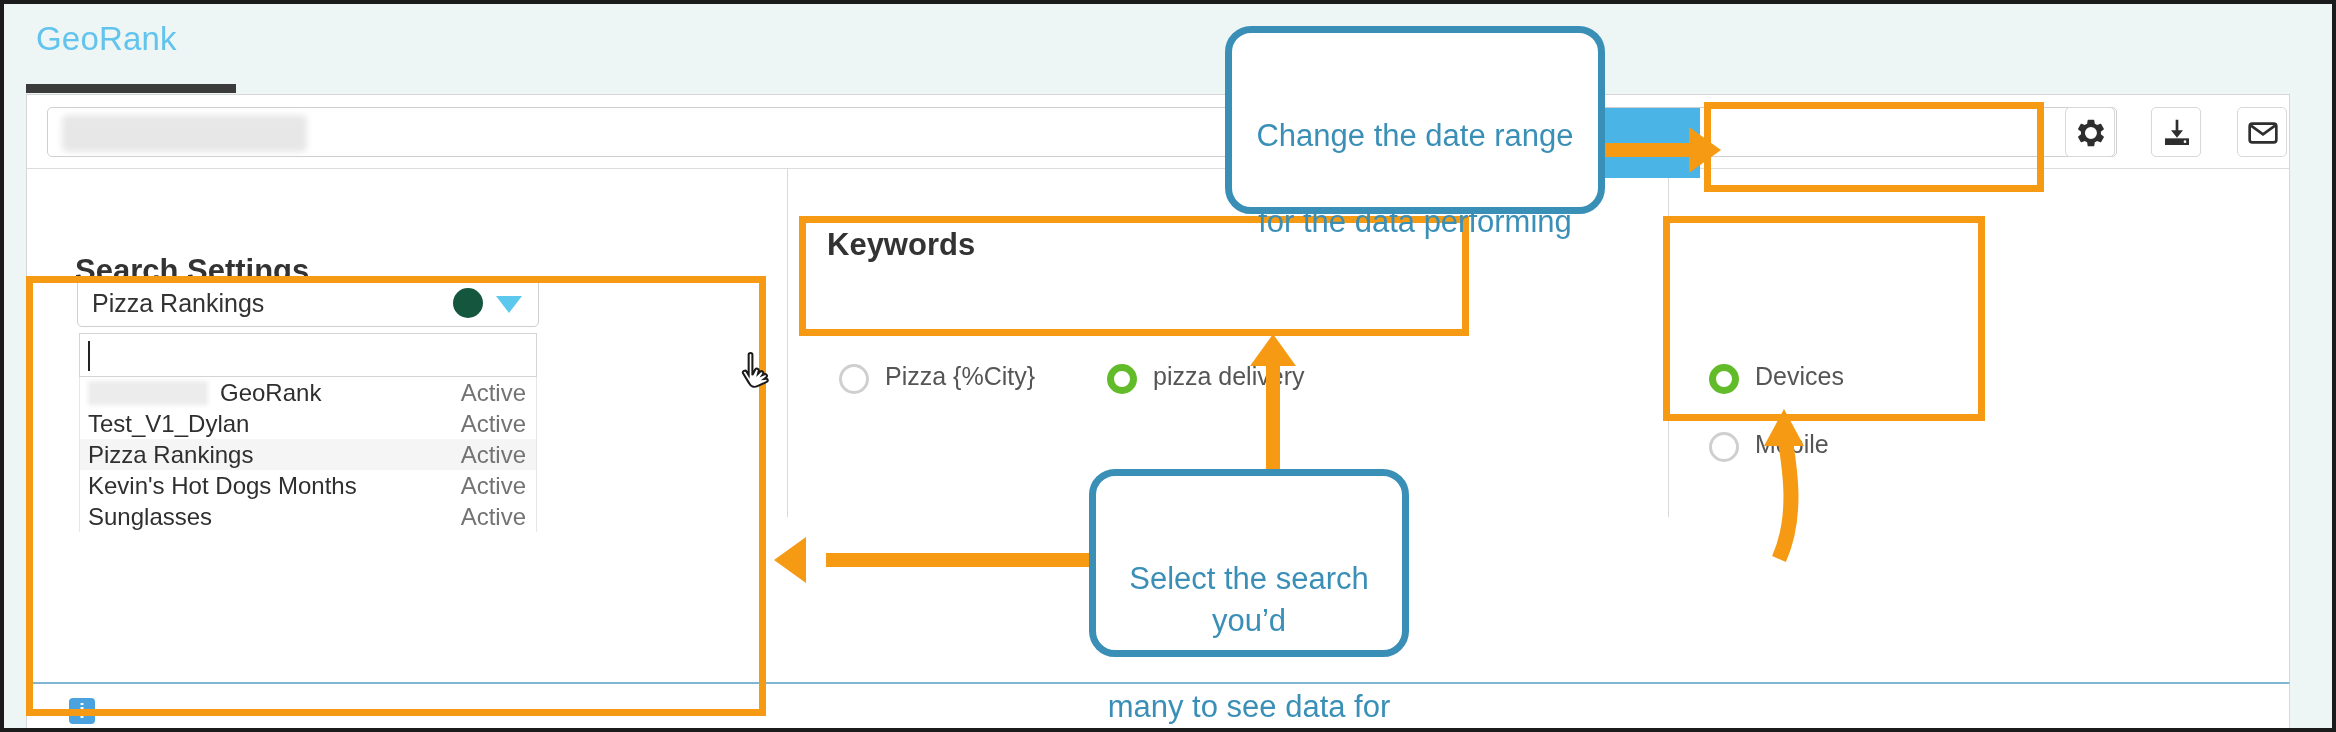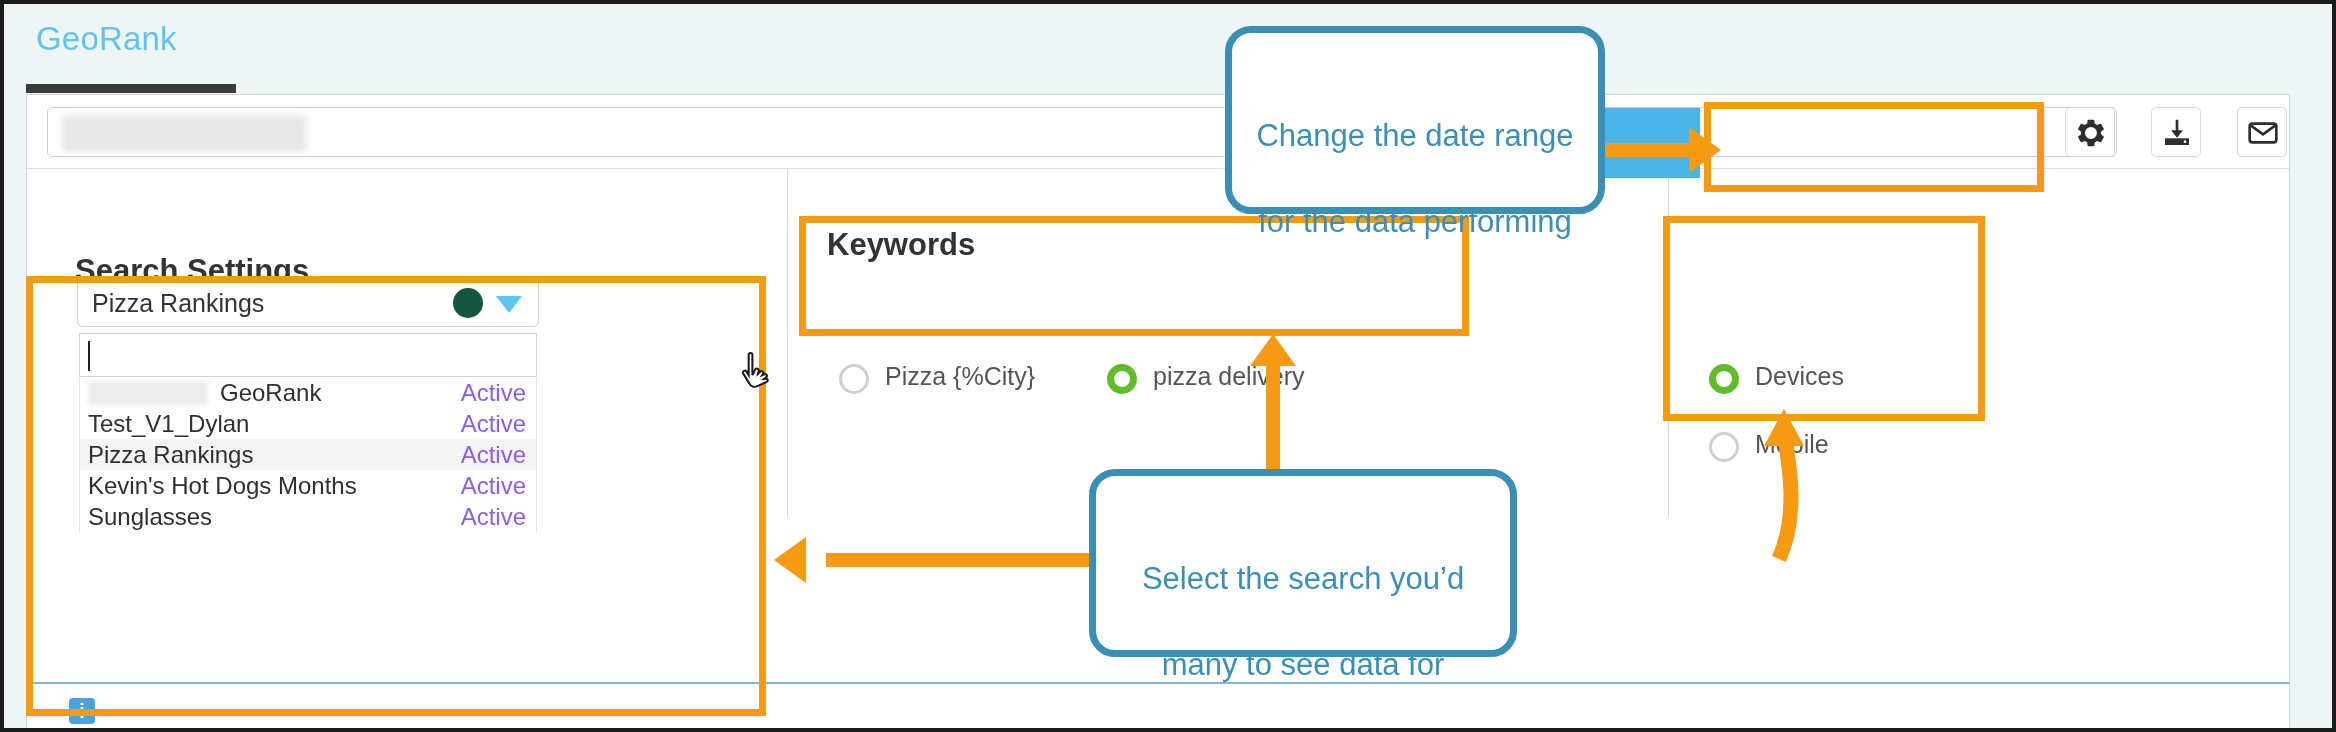--- a/index.html
+++ b/index.html
@@ -155,21 +155,21 @@
     height: 31px;
     padding: 4px 10px 0 8px;
     font-size: 24px;
     color: #2f2f2f;
     box-sizing: border-box;
   }
   .opt-row.alt { background: #f5f5f5; }
   .opt-name { position: absolute; left: 8px; top: 2px; }
   .opt-status {
     position: absolute; right: 10px; top: 2px;
-    color: #8b5cf6;
+    color: #737373;
     text-align: center;
   }
   .opt-blur {
     position: absolute;
     left: 8px; top: 4px;
     width: 120px; height: 24px;
     background: #ececec;
     filter: blur(2px);
   }
   .opt-name.indent { left: 140px; }
@@ -270,21 +270,21 @@
     font-size: 31px;
     line-height: 1.35;
   }
   #bubble-daterange {
     left: 1221px; top: 22px;
     width: 380px; height: 188px;
     padding-top: 38px;
   }
   #bubble-select {
     left: 1085px; top: 465px;
-    width: 428px; height: 188px;
+    width: 320px; height: 188px;
     padding-top: 38px;
   }
   .bubble span { display: block; margin-top: 44px; }
 
   .arrow { position: absolute; background: #f59a12; }
   
   #arr-dr-stem { left: 1600px; top: 139px; width: 100px; height: 14px; }
   #arr-dr-head {
     left: 1685px; top: 123px;
     width: 0; height: 0; background: transparent;

